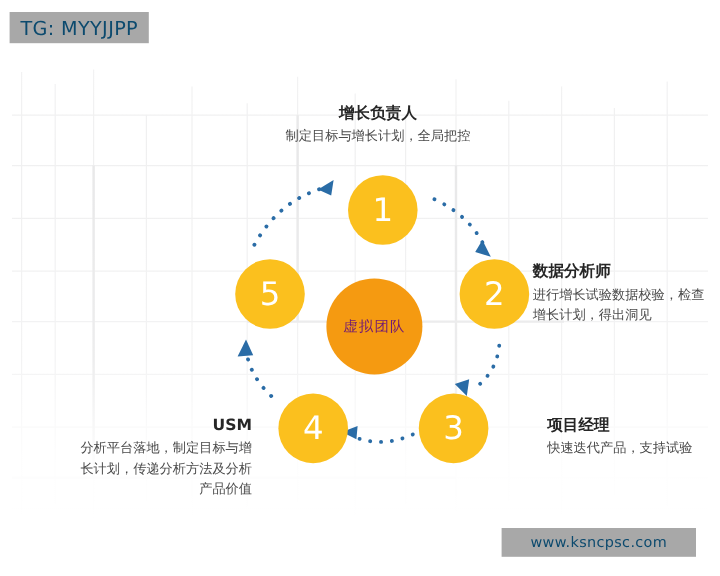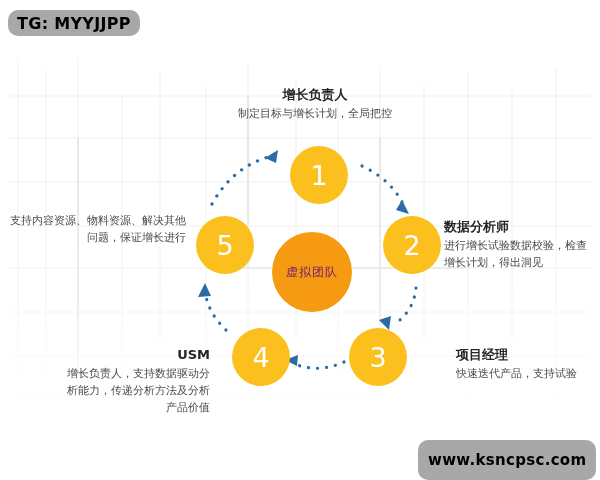--- a/index.html
+++ b/index.html
@@ -35,39 +35,38 @@
         rgba(255,255,255,0.45) 62%,
         rgba(255,255,255,0.92) 80%,
         rgba(255,255,255,1) 92%);
     pointer-events: none;
   }
 
   
   .wm {
     position: absolute;
     background: #a8a8a8;
-    color: #000000;
-    font-weight: 700;
+    color: #0c4a6e;
+    font-weight: 400;
     letter-spacing: 0.3px;
     white-space: nowrap;
     display: flex;
     align-items: center;
-    border-radius: 10px;
   }
   #wm-top {
     left: 8px; top: 10px;
     height: 26px;
     padding: 0 9px;
     font-size: 16px;
   }
   #wm-bottom {
     left: 418px; top: 440px;
-    height: 40px;
-    padding: 0 10px;
-    font-size: 15px;
+    height: 24px;
+    padding: 0 24px;
+    font-size: 12px;
   }
 
   
   .arcs {
     position: absolute;
     left: 0; top: 0;
     width: 600px; height: 480px;
   }
 
   
@@ -225,23 +224,22 @@
     <div class="desc">进行增长试验数据校验，检查增长计划，得出洞见</div>
   </div>
 
   <div class="label" id="label-3">
     <div class="title">项目经理</div>
     <div class="desc">快速迭代产品，支持试验</div>
   </div>
 
   <div class="label" id="label-4">
     <div class="title">USM</div>
-    <div class="desc">增长负责人，支持数据驱动分析能力，传递分析方法及分析产品价值</div>
+    <div class="desc">分析平台落地，制定目标与增长计划，传递分析方法及分析产品价值</div>
   </div>
 
   <div class="label" id="label-5">
-    <div class="desc">支持内容资源、物料资源、解决其他问题，保证增长进行</div>
   </div>
 
   <div class="wm" id="wm-top">TG: MYYJJPP</div>
   <div class="wm" id="wm-bottom">www.ksncpsc.com</div>
 
 </div>
 
 </body></html>

